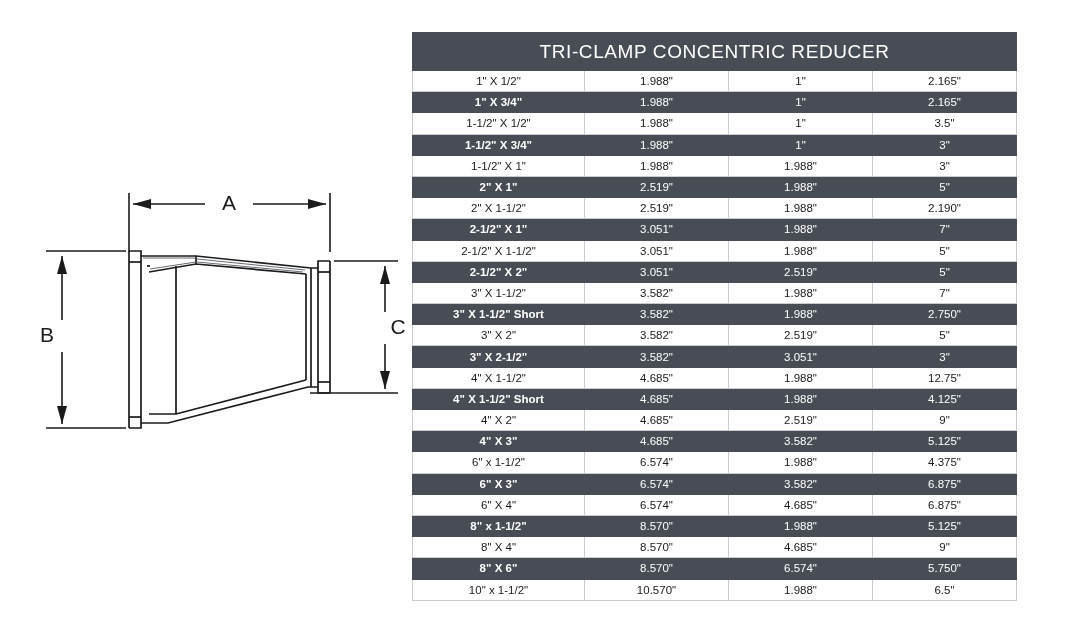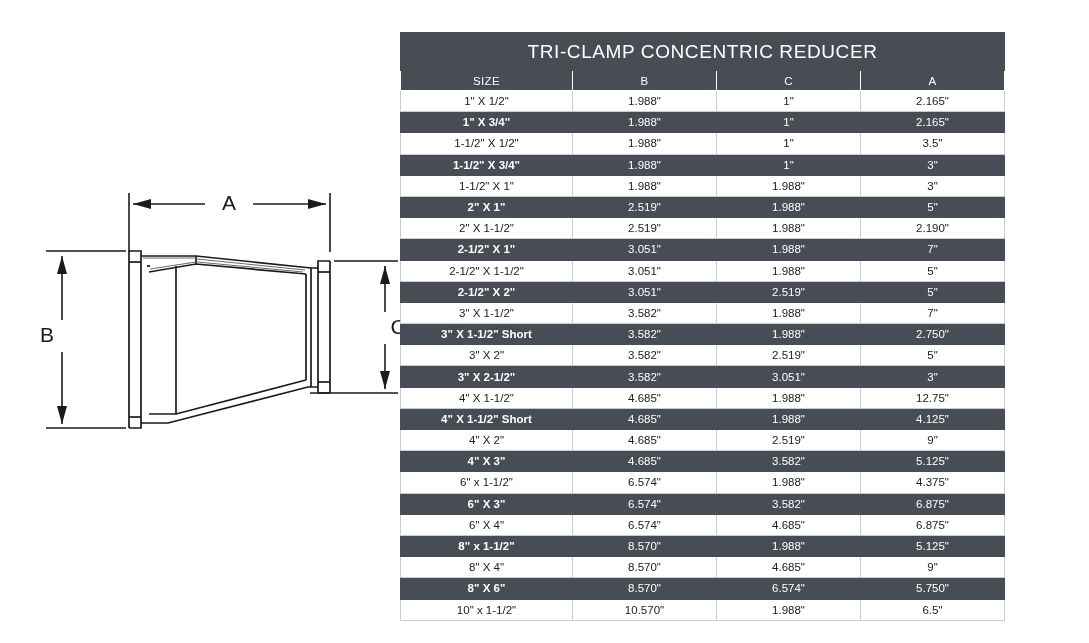--- a/index.html
+++ b/index.html
@@ -26,21 +26,21 @@
   #drawing svg { display: block; }
   .dim-label {
     font-family: "Liberation Sans", sans-serif;
     font-size: 21px;
     fill: #1b1b1b;
   }
 
   
   #table-wrap {
     position: absolute;
-    left: 400px;
+    left: 412px;
     top: 32px;
     width: 604px;
   }
   table.spec {
     border-collapse: collapse;
     width: 604px;
     table-layout: fixed;
   }
   table.spec td, table.spec th {
     border: 1px solid #ffffff;
@@ -168,26 +168,20 @@
       <colgroup>
         <col class="col-size">
           <col class="col-b">
           <col class="col-c">
           <col class="col-a">
       </colgroup>
       <tbody id="tbody">
         <tr class="title-row">
           <td colspan="4">TRI-CLAMP CONCENTRIC REDUCER</td>
         </tr>
-        <tr class="header-row">
-          <td>SIZE</td>
-          <td>B</td>
-          <td>C</td>
-          <td>A</td>
-        </tr>
       <tr class="data-row light">
             <td class="sizecell">1" X 1/2"</td>
             <td>1.988"</td>
             <td>1"</td>
             <td>2.165"</td>
           </tr>
           <tr class="data-row dark">
             <td class="sizecell">1" X 3/4"</td>
             <td>1.988"</td>
             <td>1"</td>

